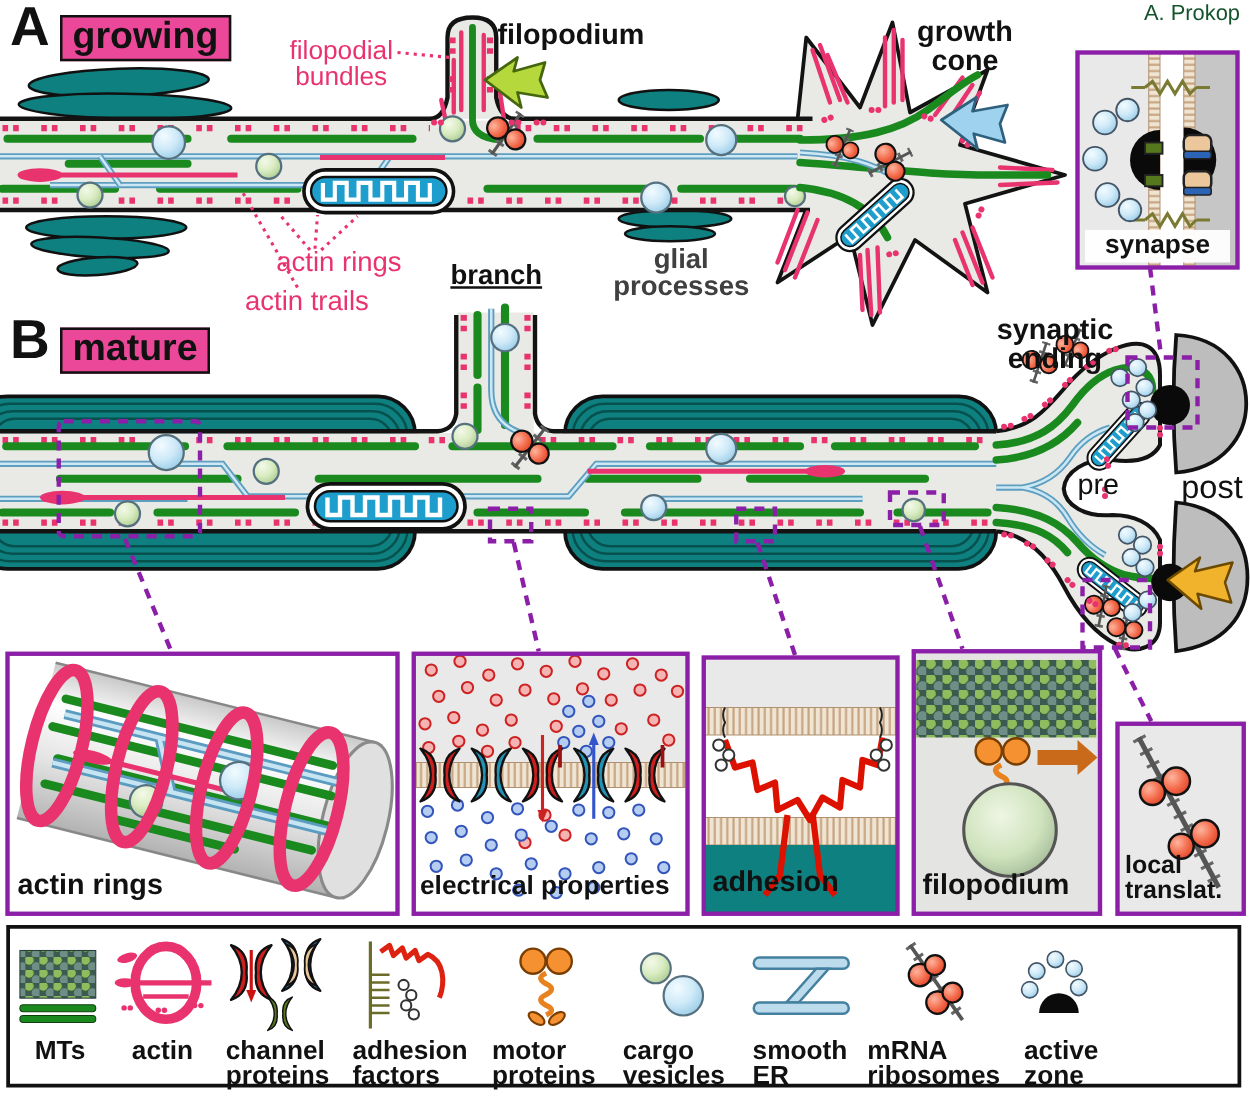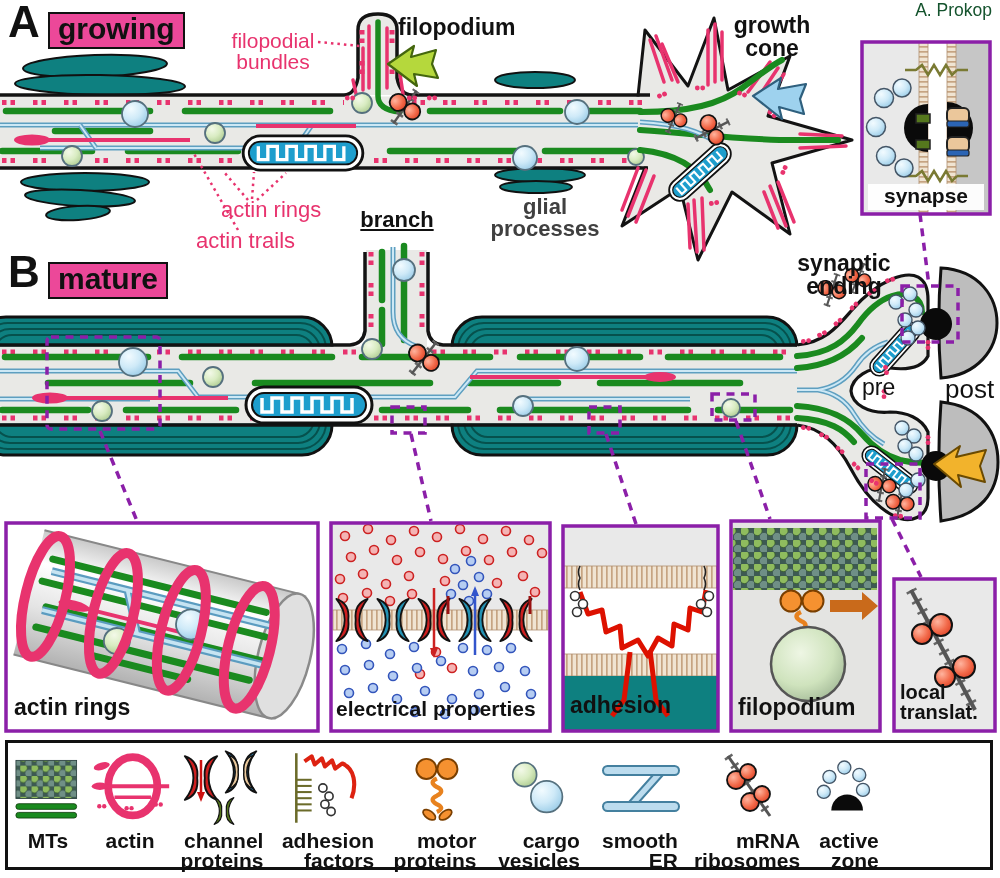--- a/index.html
+++ b/index.html
@@ -14,21 +14,21 @@
   .grey{color:#14532d;}
   .boxed{border:2.5px solid #111;background:#ec4899;padding:0 8px 2px 8px;}
   .ctr{text-align:center;}
   .rt{text-align:right;}
   .legend{position:absolute;left:5px;top:740px;width:988px;height:130px;
           border:3.5px solid #111;background:#fff;box-sizing:border-box;
           display:flex;align-items:stretch;}
   .lcell{display:flex;flex-direction:column;align-items:center;justify-content:flex-start;
          padding-top:6px;box-sizing:border-box;}
   .lcell svg{flex:0 0 auto;}
-  .llab{font-weight:bold;font-size:21px;line-height:0.95;text-align:right;
+  .llab{font-weight:bold;font-size:21px;line-height:0.95;text-align:left;
         white-space:pre-line;color:#111;margin-top:2px;}
 </style>
 </head>
 <body>
 
 <div class="stage">
 
 <svg class="layer" width="1000" height="878" viewBox="0 0 1000 878">
 <defs>
   <radialGradient id="vesB" cx="0.35" cy="0.3" r="0.8">

